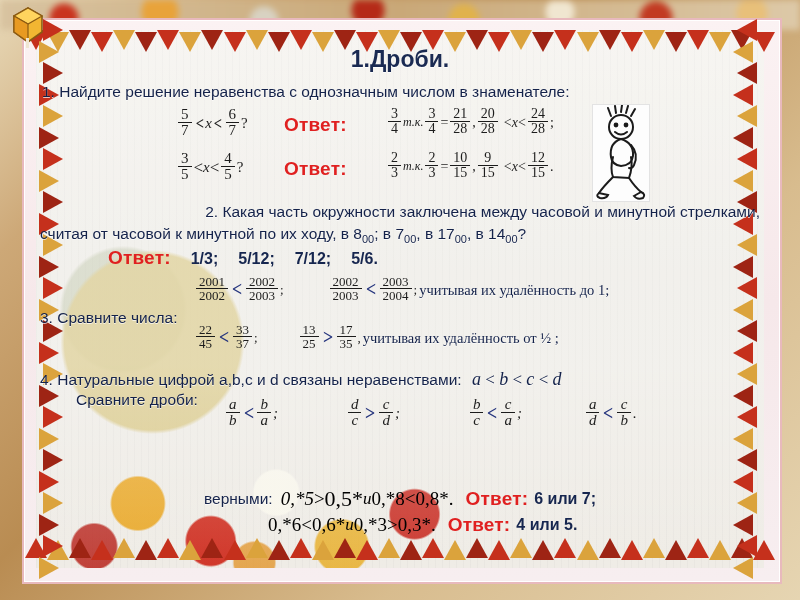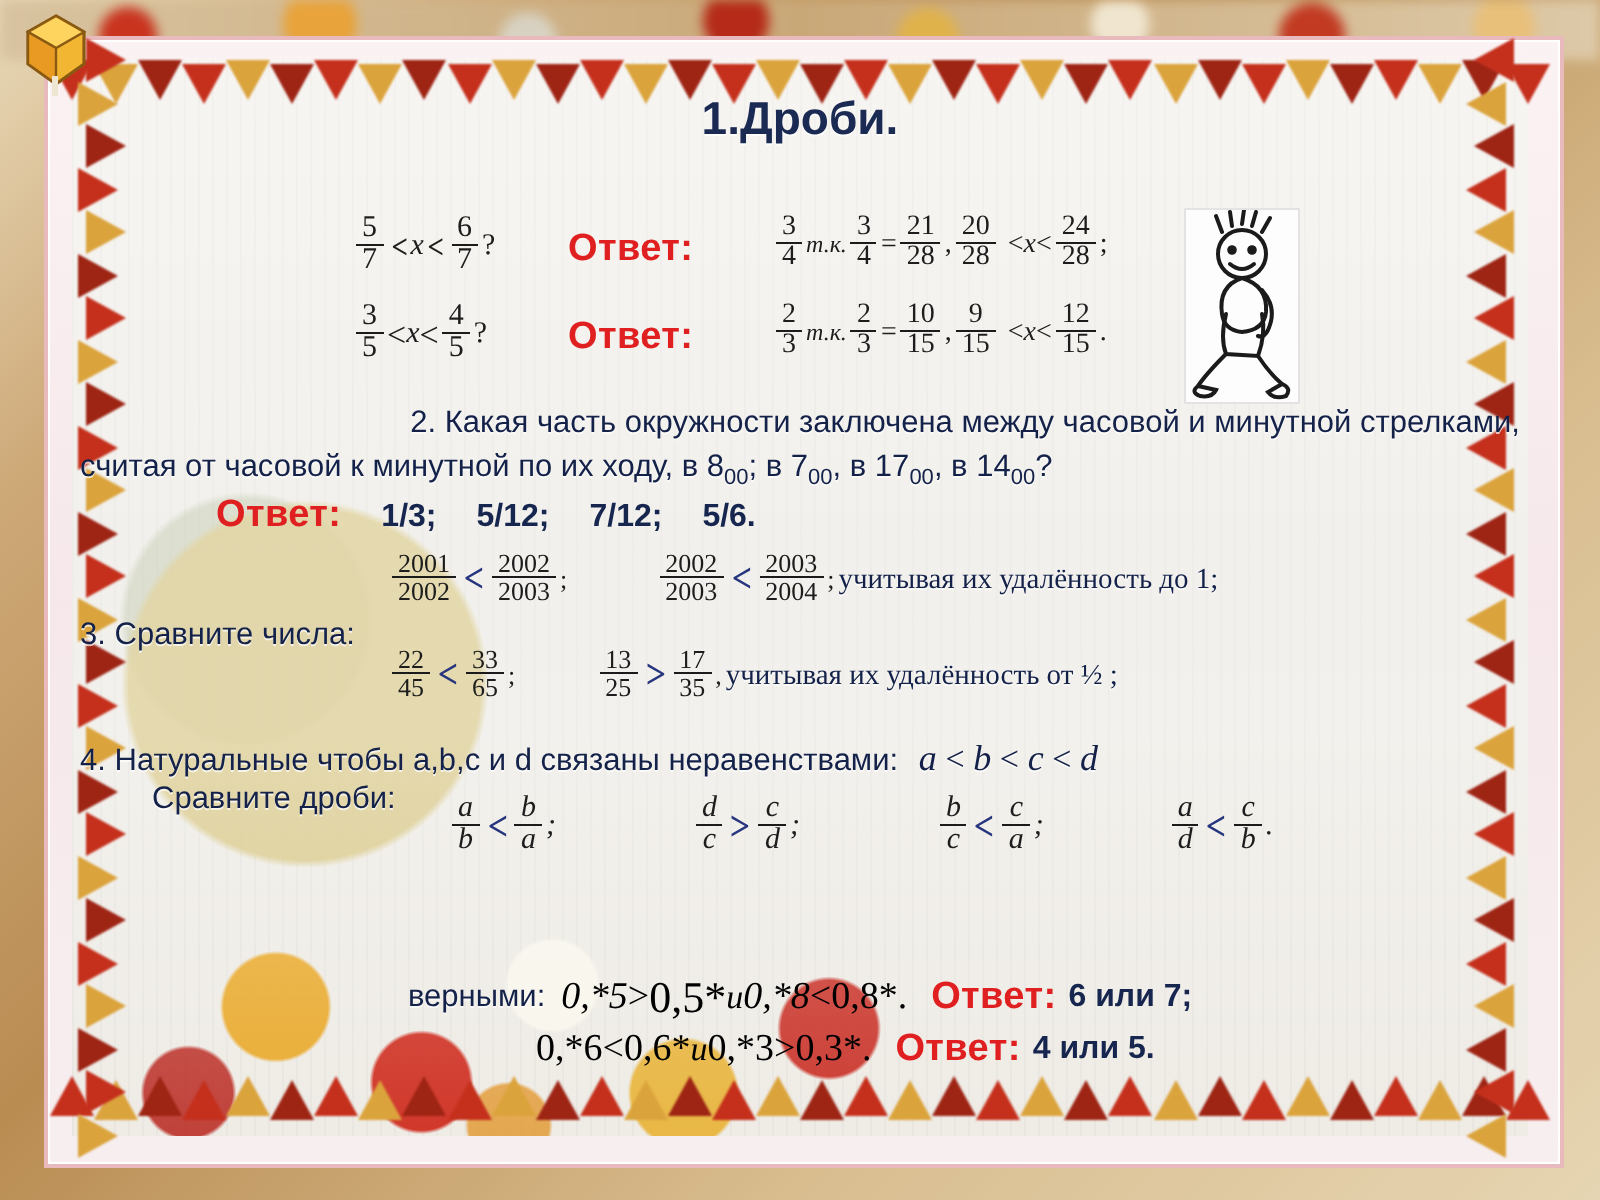--- a/index.html
+++ b/index.html
@@ -249,20 +249,24 @@
     <polygon points="22,4 36,12 36,28 22,38 8,28 8,12" fill="#f2b632" stroke="#8a5a12" stroke-width="1.6"></polygon>
     <polygon points="22,4 36,12 22,20 8,12" fill="#ffd45e" stroke="#8a5a12" stroke-width="1.2"></polygon>
     <polygon points="8,12 22,20 22,38 8,28" fill="#e89a22" stroke="#8a5a12" stroke-width="1.2"></polygon>
     <rect x="20" y="34" width="3" height="10" fill="#efe6d2"></rect>
   </svg>
 
   <div class="content">
 
     <div class="title">1.Дроби.</div>
 
+    <div class="q" style="left:6px;top:52px;width:716px;">
+      <span>1.</span>
+      <span>Найдите решение неравенства с однозначным числом в знаменателе:</span>
+    </div>
 
     <div class="mathrow" style="position:absolute;left:140px;top:78px;">
       <span class="fr">
         <span class="n">5</span>
         <span class="d">7</span>
         </span>
       <span class="bluesign" style="color:#1d1d1d;font-size:17px">&lt;</span>
       <span class="it">x</span>
       <span class="bluesign" style="color:#1d1d1d;font-size:17px">&lt;</span>
       <span class="fr">
@@ -411,40 +415,40 @@
     </div>
 
     <div class="mathrow" style="position:absolute;left:158px;top:294px;font-size:13px;">
       <span class="fr">
         <span class="n">22</span>
         <span class="d">45</span>
         </span>
       <span class="bluesign">&lt;</span>
       <span class="fr">
         <span class="n">33</span>
-        <span class="d">65</span>
+        <span class="d">37</span>
         </span>
       <span>;</span>
       <span style="width:40px;display:inline-block"></span>
       <span class="fr">
         <span class="n">13</span>
         <span class="d">25</span>
         </span>
       <span class="bluesign">&gt;</span>
       <span class="fr">
         <span class="n">17</span>
         <span class="d">35</span>
         </span>
       <span>,</span>
       <span class="q" style="position:static;font-size:14.5px;margin-left:2px;">учитывая их удалённость от ½ ;</span>
     </div>
 
     <div class="q" style="left:4px;top:338px;">
       <span>4.</span>
-      <span>Натуральные чтобы a,b,c и d связаны неравенствами:</span>
+      <span>Натуральные цифрой a,b,c и d связаны неравенствами:</span>
       <span class="it" style="font-size:18px;margin-left:6px">a</span>
       <span class="ser" style="font-size:17px">&lt;</span>
       <span class="it" style="font-size:18px">b</span>
       <span class="ser" style="font-size:17px">&lt;</span>
       <span class="it" style="font-size:18px">c</span>
       <span class="ser" style="font-size:17px">&lt;</span>
       <span class="it" style="font-size:18px">d</span>
     </div>
     <div class="q" style="left:40px;top:360px;">Сравните дроби:</div>
 
@@ -494,21 +498,21 @@
       <span class="it">.</span>
     </div>
 
 
     <div style="position:absolute;left:168px;top:456px;display:flex;align-items:center;">
       <span class="q" style="position:static;">верными:</span>
       <span class="ser" style="font-size:19px;margin-left:8px;font-style:italic;">0,*5</span>
       <span class="ser" style="font-size:19px;">&gt;</span>
       <span class="ser" style="font-size:22px;">0,5*</span>
       <span class="it" style="font-size:17px;">и</span>
-      <span class="ser" style="font-size:19px;font-style:italic;">0,*8</span>
+      <span class="ser" style="font-size:19px;">0,*8</span>
       <span class="ser" style="font-size:19px;">&lt;</span>
       <span class="ser" style="font-size:19px;">0,8*</span>
       <span class="ser" style="font-size:19px;">.</span>
       <span class="otv" style="margin-left:12px;">Ответ:</span>
       <span class="ans" style="margin-left:6px;">6 или 7;</span>
     </div>
 
     <div style="position:absolute;left:232px;top:484px;display:flex;align-items:center;">
       <span class="ser" style="font-size:19px;">0,*6</span>
       <span class="ser" style="font-size:19px;">&lt;</span>

